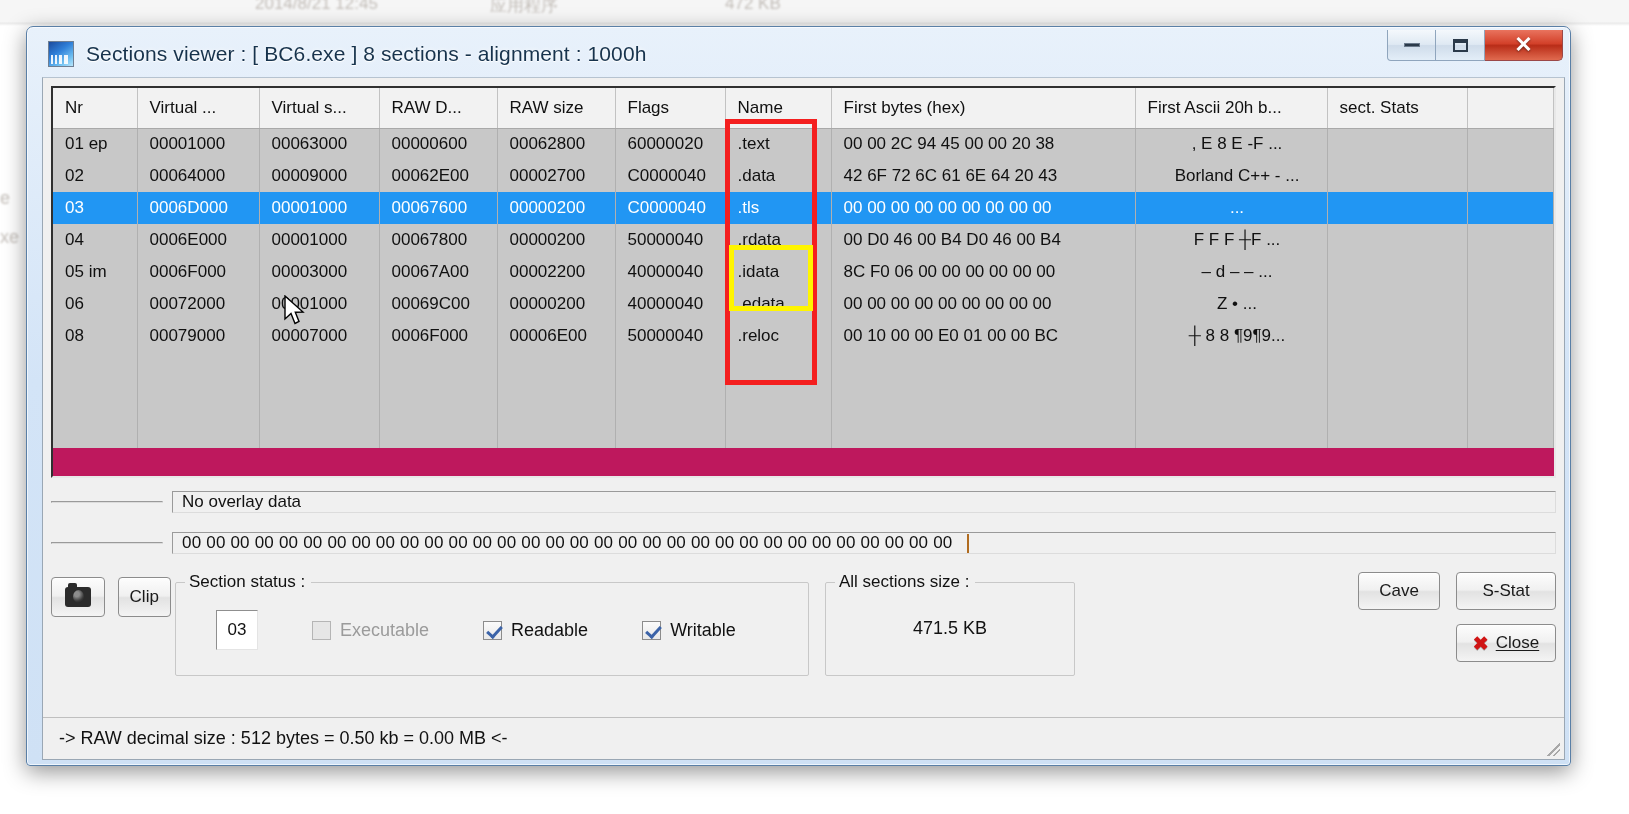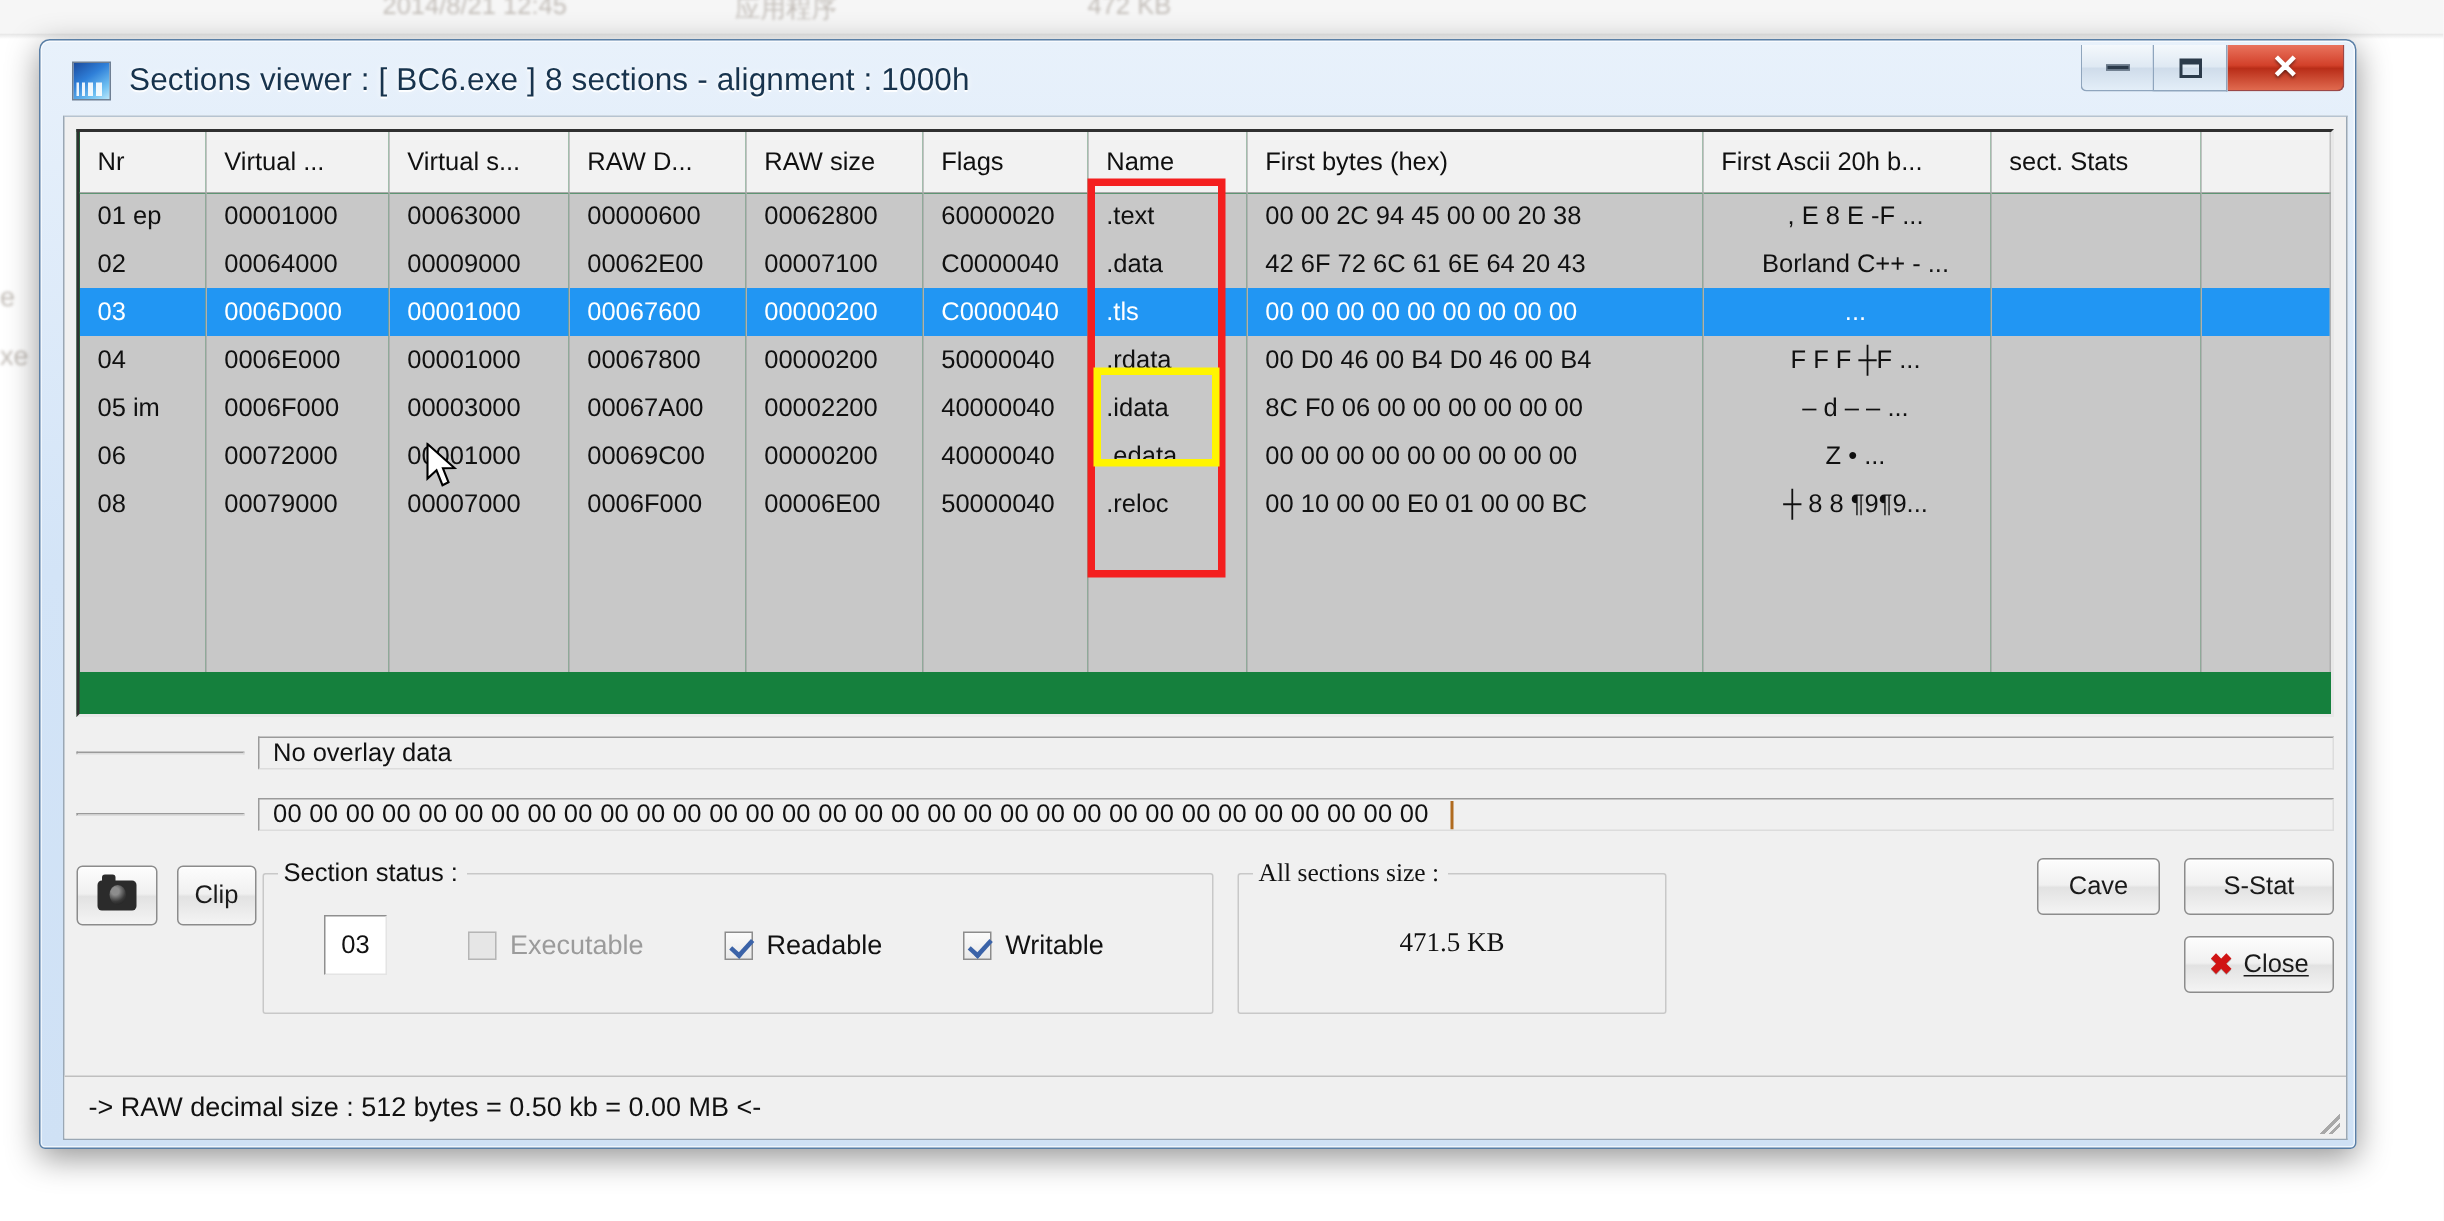--- a/index.html
+++ b/index.html
@@ -125,21 +125,21 @@
     display: flex;
     flex-direction: column;
     padding: 6px 6px 0 6px;
     position: relative;
   }
 
   
   #grid-wrap {
     flex: none;
     height: 392px;
-    background: #15803d;
+    background: #be185d;
     border: 2px inset #c0c0c0;
     border-color: #848484 #e8e8e8 #e8e8e8 #848484;
     overflow: hidden;
     position: relative;
     margin: 2px 2px 0 2px;
   }
   table#sections {
     border-collapse: collapse;
     width: 100%;
     table-layout: fixed;
@@ -290,21 +290,21 @@
     position: relative;
   }
   fieldset.group > legend {
     font-size: 17px;
     color: #111;
     padding: 0 6px 0 4px;
     margin-left: 9px;
   }
   #grp-status { width: 634px; height: 104px; margin-left: 4px; }
   #grp-secsize { width: 238px; height: 104px; margin-left: 32px; }
-  #grp-allsize { width: 286px; height: 104px; margin-left: 16px; font-family: Liberation Serif, serif; }
+  #grp-allsize { width: 250px; height: 104px; margin-left: 16px; }
 
   #status-inner {
     display: flex;
     align-items: center;
     padding: 18px 0 0 40px;
     gap: 0;
   }
   #sect-num-box {
     width: 42px; height: 40px;
     background: #ffffff;
@@ -470,21 +470,21 @@
               <td>00 00 2C 94 45 00 00 20 38</td>
               <td class="center">, E  8 E  -F   ...</td>
               <td></td>
               <td></td>
             </tr>
             <tr>
               <td>02</td>
               <td>00064000</td>
               <td>00009000</td>
               <td>00062E00</td>
-              <td>00007100</td>
+              <td>00002700</td>
               <td>C0000040</td>
               <td>.data</td>
               <td>42 6F 72 6C 61 6E 64 20 43</td>
               <td class="center">Borland C++ - ...</td>
               <td></td>
               <td></td>
             </tr>
             <tr class="selected">
               <td>03</td>
               <td>0006D000</td>

